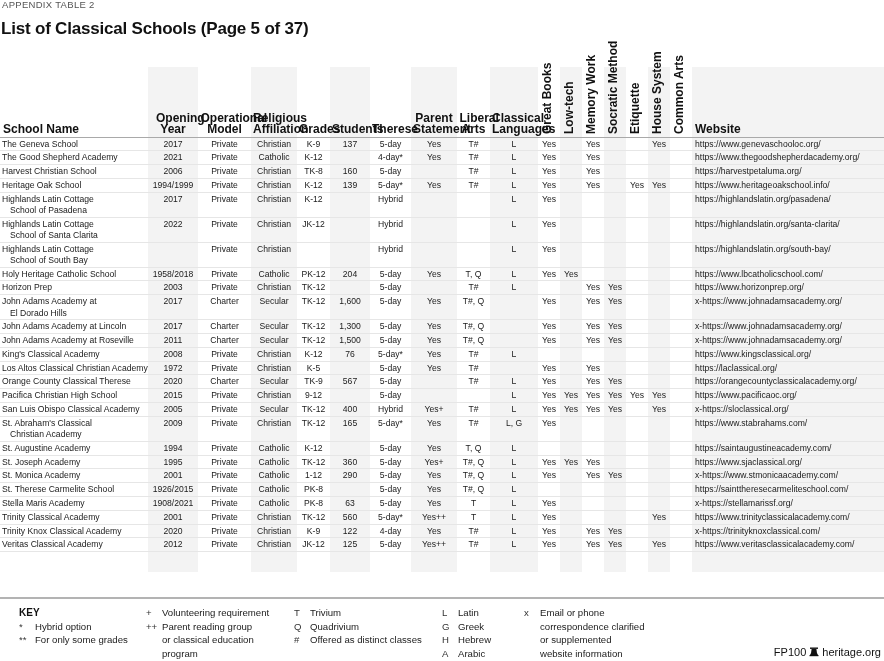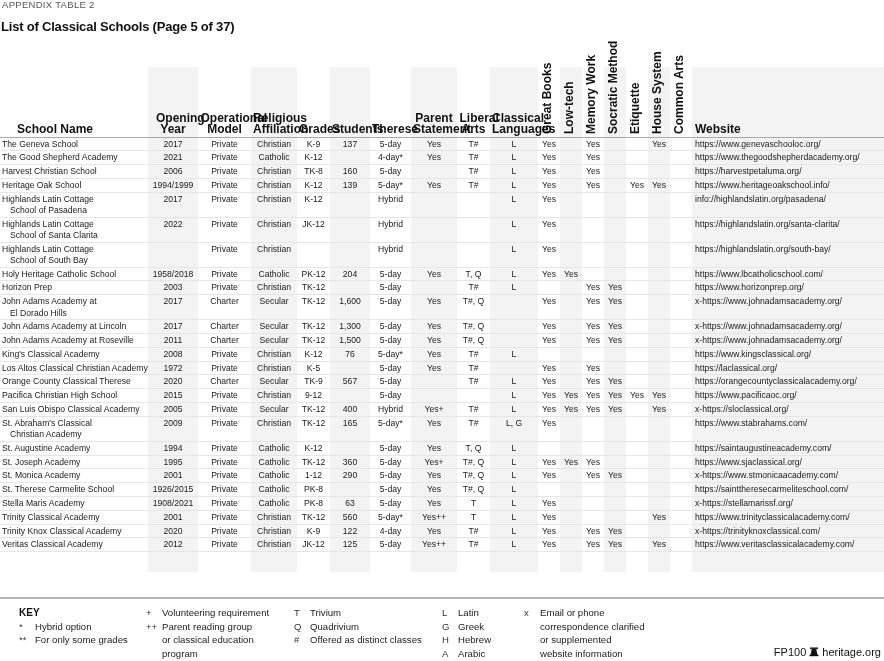--- a/index.html
+++ b/index.html
@@ -1,19 +1,19 @@
 <!DOCTYPE html>
 <html><head>
 <meta charset="utf-8">
 <style>
   * { box-sizing: border-box; margin: 0; padding: 0; }
   html, body { width: 884px; height: 661px; background: #ffffff; overflow: hidden; }
   body { font-family: "Liberation Sans", sans-serif; color: #111; position: relative; }
   .eyebrow { position: absolute; left: 2px; top: -1px; font-size: 9.5px; letter-spacing: 0.3px; color: #555; }
-  .title { position: absolute; left: 1px; top: 19px; font-size: 13px; font-weight: bold; color: #111; letter-spacing: -0.2px; }
+  .title { position: absolute; left: 1px; top: 19px; font-size: 17px; font-weight: bold; color: #111; letter-spacing: -0.2px; }
 
   table.sched { position: absolute; left: 0; top: 67px; width: 884px; border-collapse: collapse; table-layout: fixed; font-size: 8.6px; }
   table.sched th { font-weight: bold; vertical-align: bottom; padding: 0 2px 2px 2px; line-height: 11px; font-size: 12px; color: #111; }
   table.sched thead tr { height: 70px; }
   table.sched thead th { border-bottom: 1.5px solid #a9a9a9; }
   table.sched td { padding: 1px 2px 0 2px; vertical-align: top; line-height: 11.5px; border-bottom: 1px solid #e6e6e6; color: #1a1a1a; white-space: nowrap; }
   table.sched td.c, table.sched th.c { text-align: center; }
   table.sched td.l, table.sched th.l { text-align: left; }
   .shade { background: #f3f3f3; }
   th.rot { position: relative; padding: 0; }
@@ -54,21 +54,21 @@
     <col style="width:22px">
     <col style="width:22px">
     <col style="width:22px">
     <col style="width:22px">
     <col style="width:22px">
     <col style="width:22px">
     <col style="width:192px">
   </colgroup>
   <thead>
     <tr>
-      <th class="l" style="padding-left:17px">School Name</th>
+      <th class="l" style="padding-left:3px">School Name</th>
       <th class="c shade"><span style="display:inline-block;width:34px">Opening Year</span></th>
       <th class="c"><span style="display:inline-block;width:48px">Operational Model</span></th>
       <th class="c shade"><span style="display:inline-block;width:44px">Religious Affiliation</span></th>
       <th class="c">Grades</th>
       <th class="c shade">Students</th>
       <th class="c">Therese</th>
       <th class="c shade"><span style="display:inline-block;width:42px">Parent Statement</span></th>
       <th class="c"><span style="display:inline-block;width:28px">Liberal Arts</span></th>
       <th class="c shade"><span style="display:inline-block;width:44px">Classical Languages</span></th>
       <th class="rot">
@@ -191,21 +191,21 @@
     <td class="c shade"></td>
     <td class="c"></td>
     <td class="c shade">L</td>
     <td class="c">Yes</td>
     <td class="c shade"></td>
     <td class="c"></td>
     <td class="c shade"></td>
     <td class="c"></td>
     <td class="c shade"></td>
     <td class="c"></td>
-    <td class="l shade" style="padding-left:3px">info://highlandslatin.org/pasadena/</td>
+    <td class="l shade" style="padding-left:3px">https://highlandslatin.org/pasadena/</td>
   </tr>
 
   <tr class="two">
     <td class="l name"><span>Highlands Latin Cottage</span><span class="indent">School of Santa Clarita</span></td>
     <td class="c shade">2022</td>
     <td class="c">Private</td>
     <td class="c shade">Christian</td>
     <td class="c">JK-12</td>
     <td class="c shade"></td>
     <td class="c">Hybrid</td>

